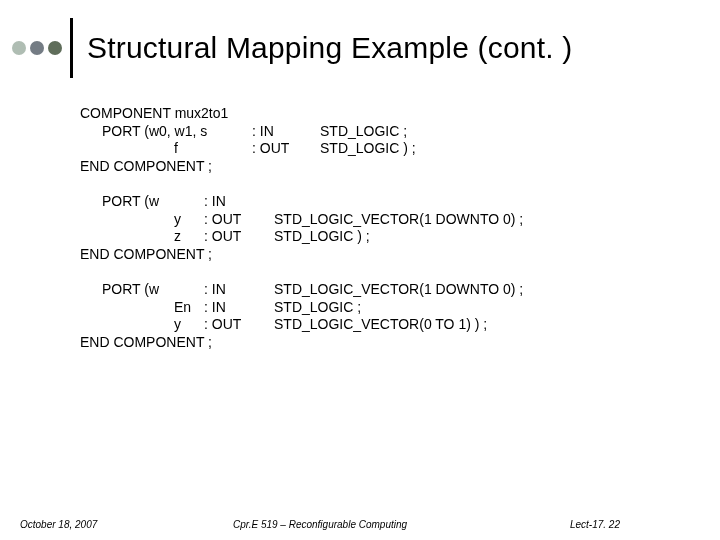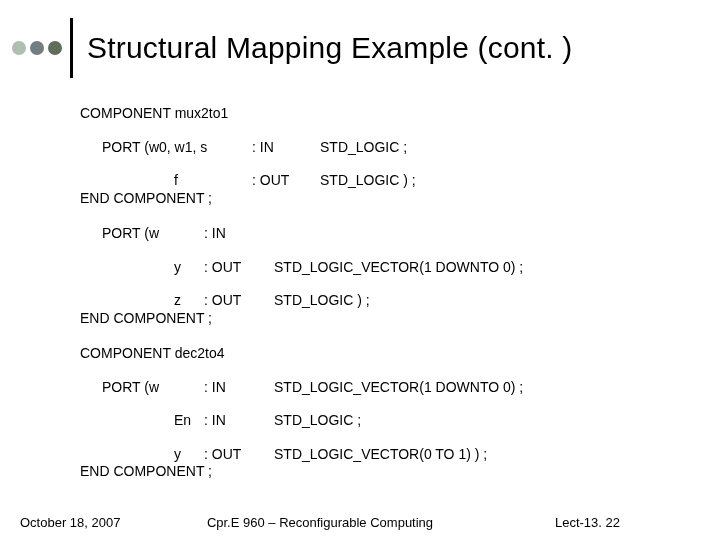--- a/index.html
+++ b/index.html
@@ -53,34 +53,35 @@
   .body {
     position: absolute;
     top: 105px;
     left: 80px;
     right: 30px;
     font-size: 14px;
     line-height: 1.25;
   }
   .block { margin-bottom: 18px; }
   .row { display: flex; white-space: pre; }
-  .indent1 { padding-left: 22px; margin-top: 16px; }
+  .indent1 { padding-left: 22px; }
   .col-name-a { display:inline-block; width: 150px; }
   .col-dir-a  { display:inline-block; width: 68px; }
   .col-dir-b  { display:inline-block; width: 70px; }
   .col-indent2 { display:inline-block; width: 72px; }
   .footer {
     position: absolute;
     bottom: 10px;
     left: 20px;
     right: 20px;
     display: flex;
     justify-content: space-between;
-    font-size: 13px;
+    font-size: 10px;
     color: #000000;
+    font-style: italic;
   }
   .footer-center {
     position: absolute;
     left: 0; right: 0;
     text-align: center;
   }
 </style>
 </head>
 <body>
 
@@ -128,21 +129,20 @@
       <div class="row indent1">
         <span class="col-indent2"></span>
         <span style="display:inline-block;width:30px">z</span>
         <span class="col-dir-b">: OUT</span>
         <span>STD_LOGIC ) ;</span>
       </div>
       <div class="row"><span>END COMPONENT ;</span></div>
     </div>
 
     <div class="block">
-      <div class="row"><span>COMPONENT dec2to4</span></div>
       <div class="row indent1">
         <span style="display:inline-block;width:102px">PORT (w</span>
         <span class="col-dir-b">: IN</span>
         <span>STD_LOGIC_VECTOR(1 DOWNTO 0) ;</span>
       </div>
       <div class="row indent1">
         <span class="col-indent2"></span>
         <span style="display:inline-block;width:30px">En</span>
         <span class="col-dir-b">: IN</span>
         <span>STD_LOGIC ;</span>
@@ -153,17 +153,17 @@
         <span class="col-dir-b">: OUT</span>
         <span>STD_LOGIC_VECTOR(0 TO 1) ) ;</span>
       </div>
       <div class="row"><span>END COMPONENT ;</span></div>
     </div>
 
   </div>
 
   <div class="footer">
     <span>October 18, 2007</span>
-    <span class="footer-center">Cpr.E 960 – Reconfigurable Computing</span>
-    <span>Lect-13. 22</span>
+    <span class="footer-center">Cpr.E 519 – Reconfigurable Computing</span>
+    <span>Lect-17. 22</span>
   </div>
 
 </div>
 
 </body></html>

